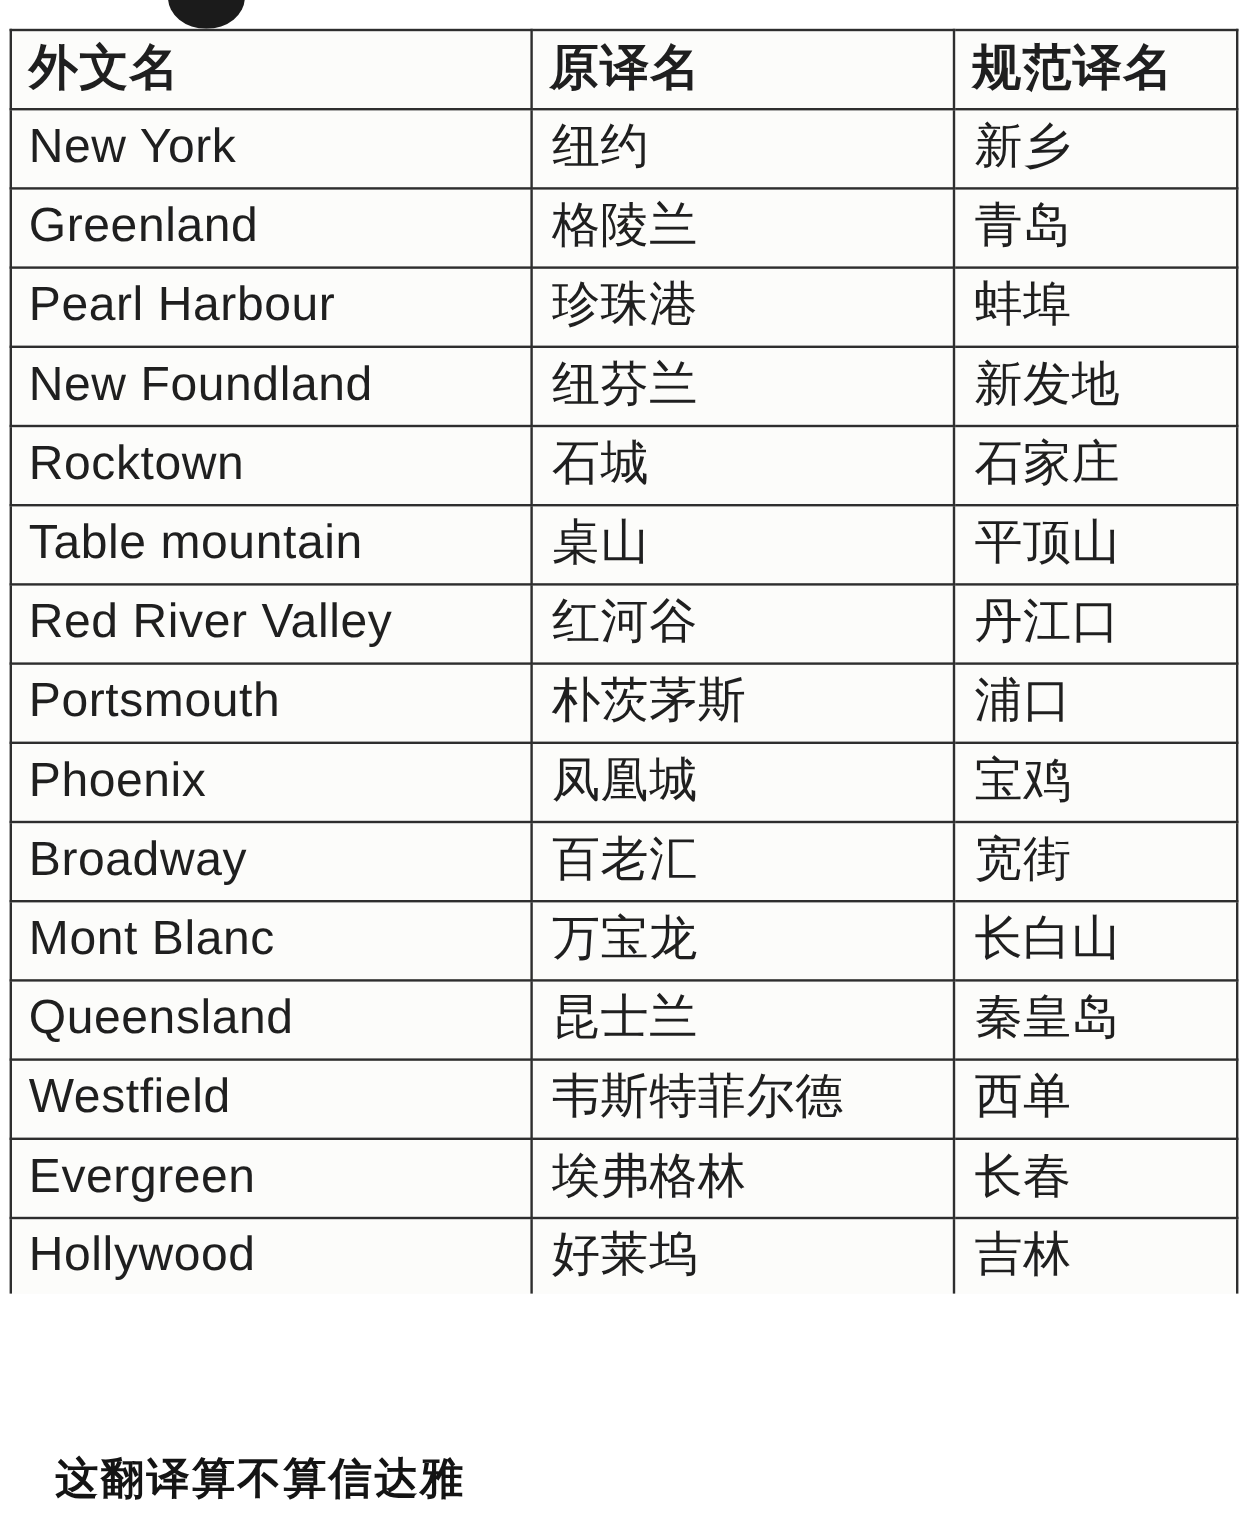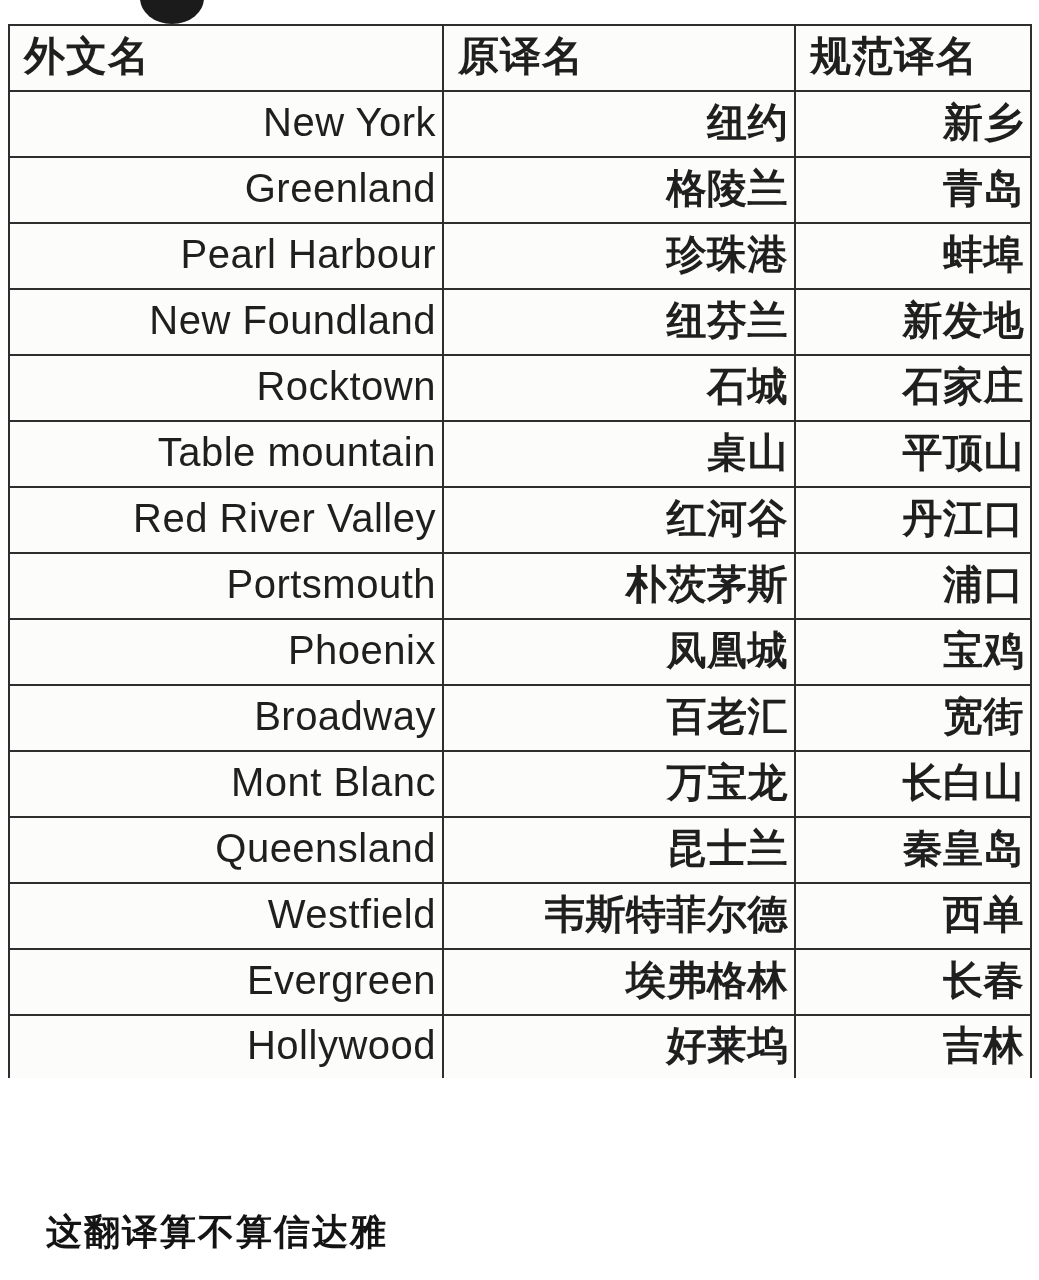--- a/index.html
+++ b/index.html
@@ -70,25 +70,24 @@
     line-height: 52px;
     letter-spacing: 1px;
   }
 
   table.translation-table tbody td {
     font-size: 40px;
     font-weight: 400;
     height: 56px;
     line-height: 54px;
     letter-spacing: 0.5px;
-    text-align: right;
   }
 
   table.translation-table tbody td.cn {
-    font-weight: 700;
+    font-weight: 400;
     padding-left: 16px;
   }
 
   
   table.translation-table tbody tr.clipped td {
     height: 44px;
     border-bottom: none;
   }
 
   .caption {

